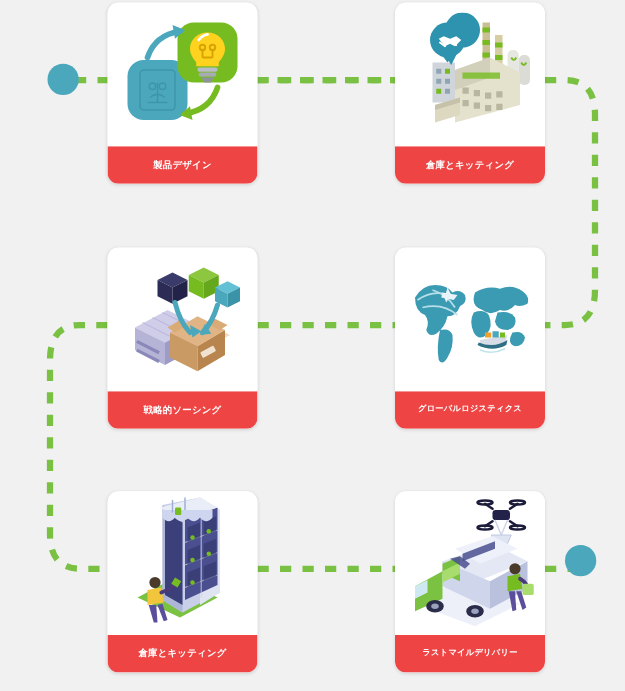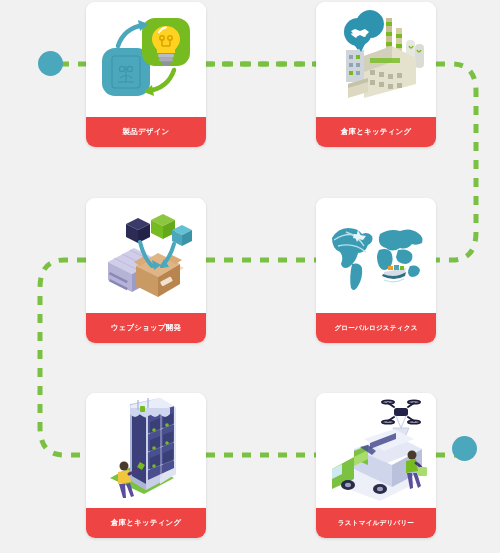--- a/index.html
+++ b/index.html
@@ -210,21 +210,21 @@
           <rect x="64" y="76" width="12" height="5" rx="1" fill="#f0e2cf" transform="rotate(-28 64 76)"></rect>
         </g>
         <g stroke="#4ba7bc" stroke-width="4" fill="none" stroke-linecap="round">
           <path d="M44 36 q4 16 12 24"></path>
           <path d="M78 38 q-4 14 -12 22"></path>
         </g>
         <path d="M58 64 l-2 -10 l9 5 z" fill="#4ba7bc"></path>
         <path d="M64 62 l4 -9 l5 8 z" fill="#4ba7bc"></path>
       </svg>
     </div>
-    <div class="card-label">ウェブショップ開発</div>
+    <div class="card-label">戦略的ソーシング</div>
   </div>
 
   <div class="card" id="card-3">
     <div class="card-art">
       <svg width="104" height="80" viewBox="0 0 104 80">
         <g fill="#3b9bb3">
           <path d="M8 22 q6 -10 16 -10 q10 0 14 6 q6 -3 10 2 q2 6 -4 9 q-3 8 -10 8 q-2 9 -9 14 q-6 3 -8 -3 q3 -7 -1 -12 q-8 -3 -8 -14 z"></path>
           <path d="M28 48 q8 -2 10 4 q1 10 -4 18 q-4 7 -7 2 q-2 -10 1 -24 z"></path>
           <path d="M56 18 q10 -6 20 -3 q10 -4 18 2 q6 4 4 10 q-6 3 -10 1 q-5 6 -12 4 q-8 5 -14 0 q-10 -3 -6 -14 z"></path>
           <path d="M55 34 q8 -3 12 2 q4 9 -2 16 q-6 5 -10 -2 q-4 -9 0 -16 z"></path>

